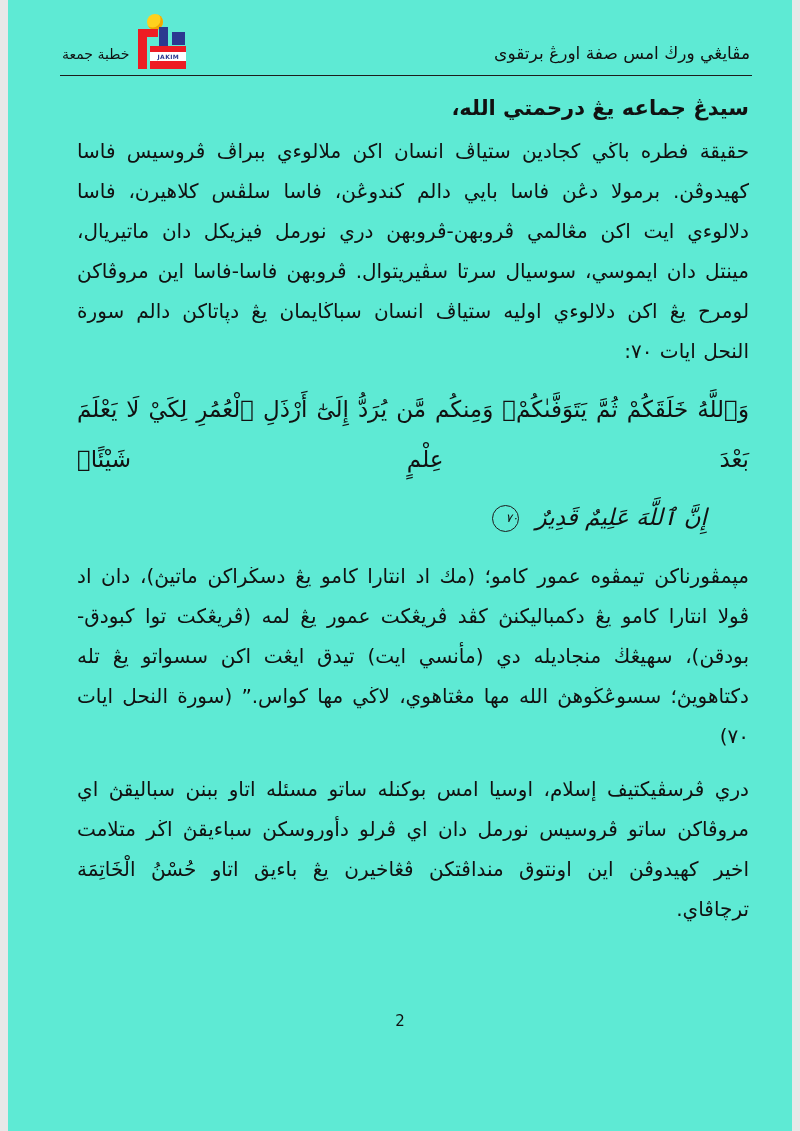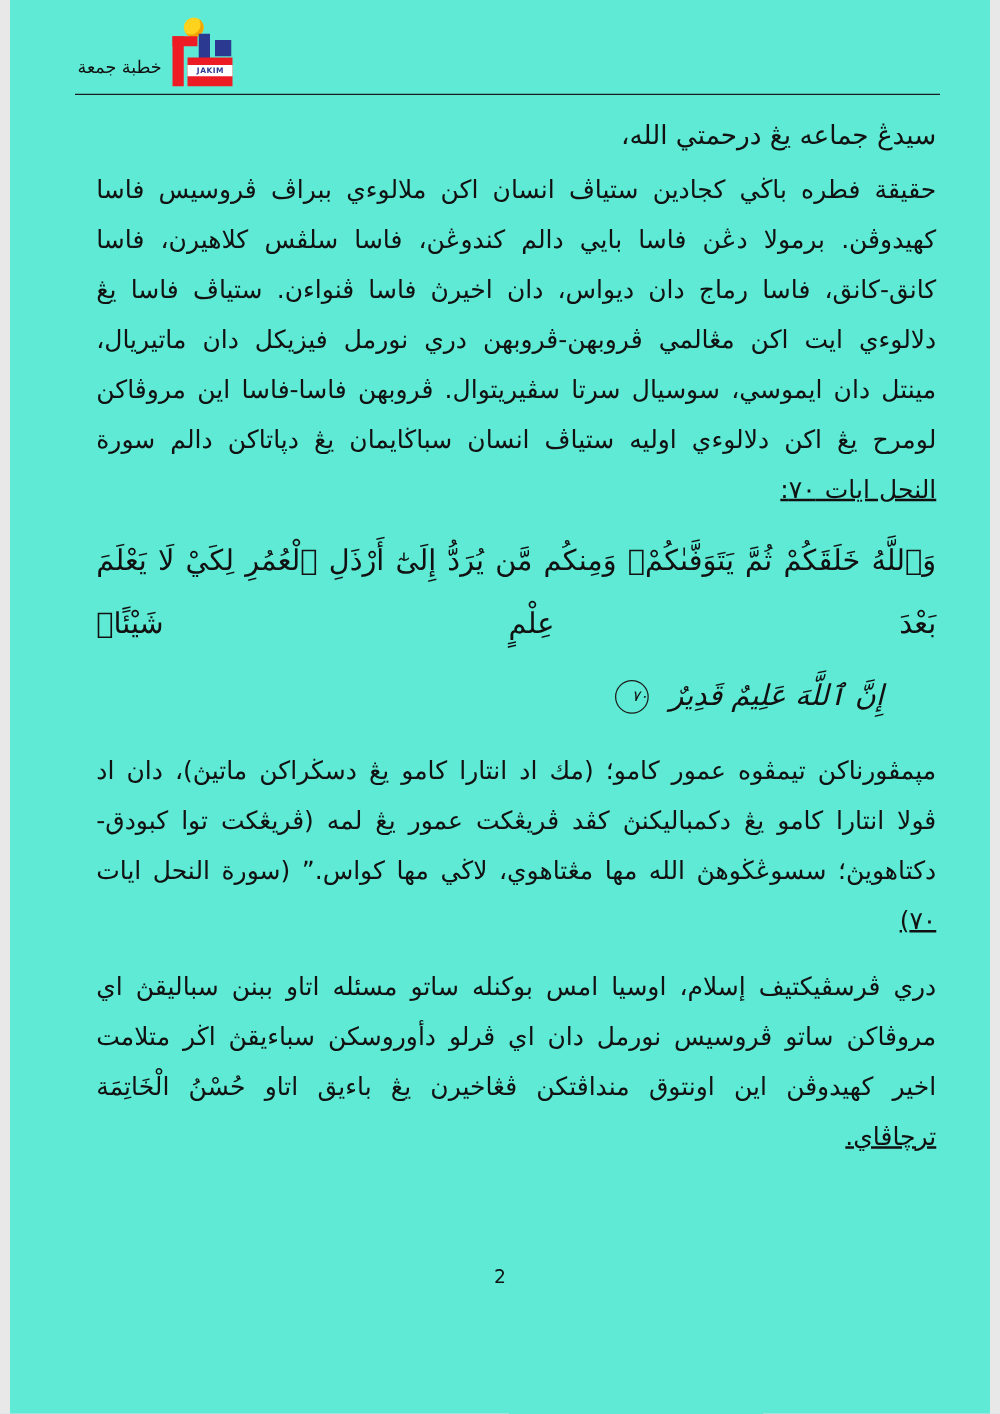--- a/index.html
+++ b/index.html
@@ -94,37 +94,36 @@
     margin: 0 40px;
     border-top: 1.5px solid #1c1c1c;
   }
   
   .content {
     padding: 14px 43px 0 57px;
   }
   .sermon-heading {
     direction: rtl;
     text-align: right;
-    font-weight: normal;
+    font-weight: bold;
     font-size: 21px;
     line-height: 36px;
     margin-bottom: 5px;
   }
   .jline {
     direction: rtl;
     font-size: 20px;
     line-height: 40px;
     text-align: justify;
     text-align-last: justify;
     word-spacing: 1px;
   }
   .jline.last {
     text-align: right;
     text-align-last: right;
-    text-decoration: underline;
   }
   .verse-block { margin: 8px 0 14px 0; }
   .verse-line {
     direction: rtl;
     font-size: 23px;
     line-height: 50px;
     text-align: justify;
     text-align-last: justify;
   }
   .verse-line.end {
@@ -167,48 +166,49 @@
         <div class="red-hook"></div>
         <div class="blue-bar"></div>
         <div class="blue-block"></div>
         <div class="red-base"></div>
         <div class="band">
           <span>JAKIM</span>
         </div>
       </div>
       <span class="khutbah-label">خطبة جمعة</span>
     </div>
+    <div class="header-title">مڤايڠي ورڬ امس صفة اورڠ برتقوى</div>
   </div>
   <div class="rule"></div>
 
   <div class="content">
 
     <div class="sermon-heading">سيدڠ جماعه يڠ درحمتي الله،</div>
 
     <div class="para">
       <div class="jline">حقيقة فطره باڬي کجادين ستياڤ انسان اكن ملالوءي ببراڤ ڤروسيس فاسا</div>
       <div class="jline">كهيدوڤن. برمولا دڠن فاسا بايي دالم كندوڠن، فاسا سلڤس كلاهيرن، فاسا</div>
-      <div class="jline">كانق-كانق، فاسا رماج دان ديواس، دان اخيرڽ فاسا ڤنواءن. ستياڤ فاسا يڠ</div>
       <div class="jline">دلالوءي ايت اكن مڠالمي ڤروبهن-ڤروبهن دري نورمل فيزيكل دان ماتيريال،</div>
       <div class="jline">مينتل دان ايموسي، سوسيال سرتا سڤيريتوال. ڤروبهن فاسا-فاسا اين مروڤاكن</div>
       <div class="jline">لومرح يڠ اكن دلالوءي اوليه ستياڤ انسان سباڬايمان يڠ دڽاتاكن دالم سورة</div>
       <div class="jline last">النحل ايات ٧٠:</div>
     </div>
 
     <div class="verse-block">
       <div class="verse-line">وَٱللَّهُ خَلَقَكُمْ ثُمَّ يَتَوَفَّىٰكُمْۚ وَمِنكُم مَّن يُرَدُّ إِلَىٰٓ أَرْذَلِ ٱلْعُمُرِ لِكَيْ لَا يَعْلَمَ بَعْدَ عِلْمٍ شَيْئًاۚ</div>
       <div class="verse-line end">
         <span>إِنَّ ٱللَّهَ عَلِيمٌ قَدِيرٌ</span>
         <span class="ayah-badge">٧٠</span>
       </div>
     </div>
 
     <div class="para">
       <div class="jline">مڽمڤورناكن تيمڤوه عمور كامو؛ (مك اد انتارا كامو يڠ دسڬراكن ماتيڽ)، دان اد</div>
       <div class="jline">ڤولا انتارا كامو يڠ دكمباليكنڽ كڤد ڤريڠكت عمور يڠ لمه (ڤريڠكت توا كبودق-</div>
+      <div class="jline">بودقن)، سهيڠڬ منجاديله دي (مأنسي ايت) تيدق ايڠت اكن سسواتو يڠ تله</div>
       <div class="jline">دكتاهويڽ؛ سسوڠڬوهڽ الله مها مڠتاهوي، لاڬي مها كواس.” (سورة النحل ايات</div>
       <div class="jline last">٧٠)</div>
     </div>
 
     <div class="para">
       <div class="jline">دري ڤرسڤيكتيف إسلام، اوسيا امس بوكنله ساتو مسئله اتاو ببنن سباليقڽ اي</div>
       <div class="jline">مروڤاكن ساتو ڤروسيس نورمل دان اي ڤرلو دأوروسكن سباءيقڽ اڬر متلامت</div>
       <div class="jline">اخير كهيدوڤن اين اونتوق منداڤتكن ڤڠاخيرن يڠ باءيق اتاو حُسْنُ الْخَاتِمَة</div>
       <div class="jline last">ترچاڤاي.</div>
     </div>

